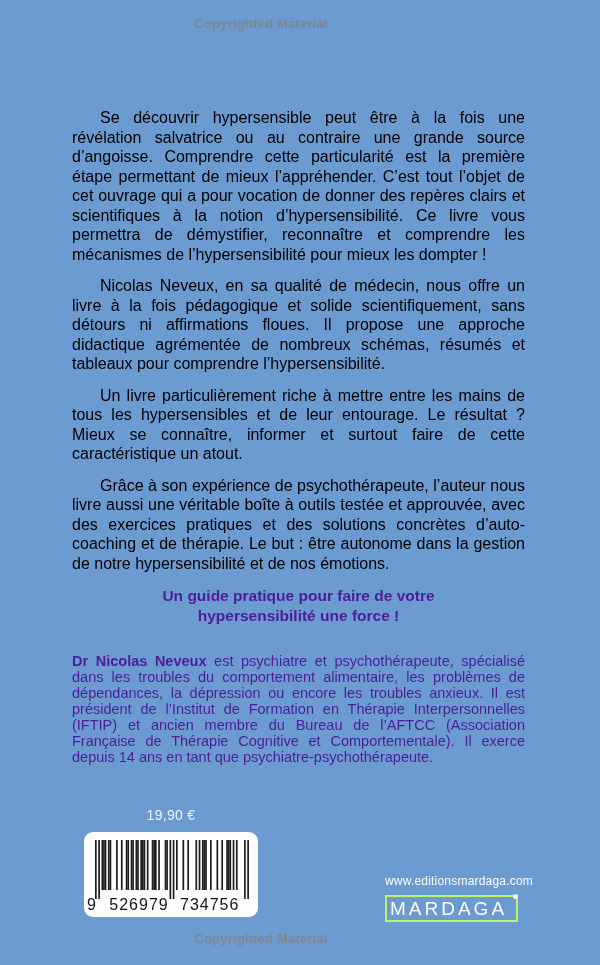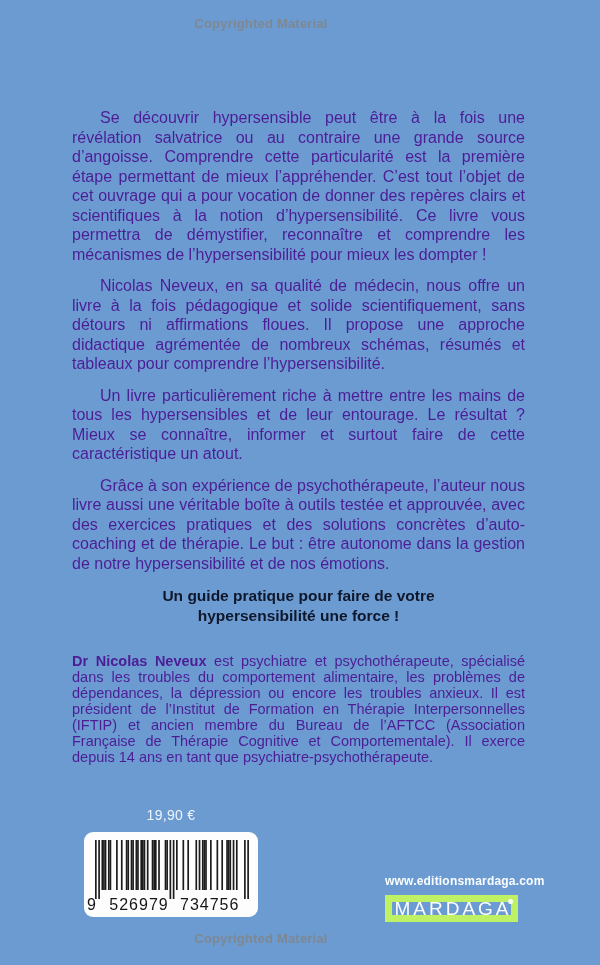--- a/index.html
+++ b/index.html
@@ -30,30 +30,30 @@
     top: 108px;
     left: 72px;
     right: 75px;
   }
   .body-par {
     margin: 0 0 12px 0;
     font-size: 16px;
     line-height: 19.5px;
     text-align: justify;
     text-indent: 28px;
-    color: #4c1d95;
+    color: #000000;
   }
   .tagline {
     margin: 13px auto 0 auto;
     max-width: 312px;
     font-size: 15.5px;
     line-height: 20px;
     font-weight: bold;
     text-align: center;
-    color: #0f172a;
+    color: #4c1d95;
   }
   .bio {
     margin: 27px 0 0 0;
     font-size: 14.5px;
     line-height: 16px;
     text-align: justify;
     color: #4c1d95;
   }
   .bio strong { font-weight: bold; }
 
@@ -89,35 +89,34 @@
   .isbn-g1  { left: 22px; width: 66px; text-align: center; }
   .isbn-g2  { left: 96px; width: 66px; }
 
   .publisher-site {
     position: absolute;
     top: 874px;
     left: 385px;
     width: 133px;
     text-align: center;
     font-size: 12px;
-    font-weight: bold;
+    font-weight: normal;
     letter-spacing: 0.2px;
     color: #fbfdfe;
   }
   .logo-box {
     position: absolute;
     top: 895px;
     left: 385px;
     width: 133px;
     height: 27px;
-    border: 7px solid #bef264;
+    border: 2px solid #bef264;
     box-sizing: border-box;
     display: flex;
     align-items: center;
-    justify-content: center;
     font-size: 19px;
     letter-spacing: 3px;
     color: #fbfdfe;
     padding-left: 3px;
   }
   .logo-dot {
     position: absolute;
     top: -3px;
     right: -2px;
     width: 5px;

